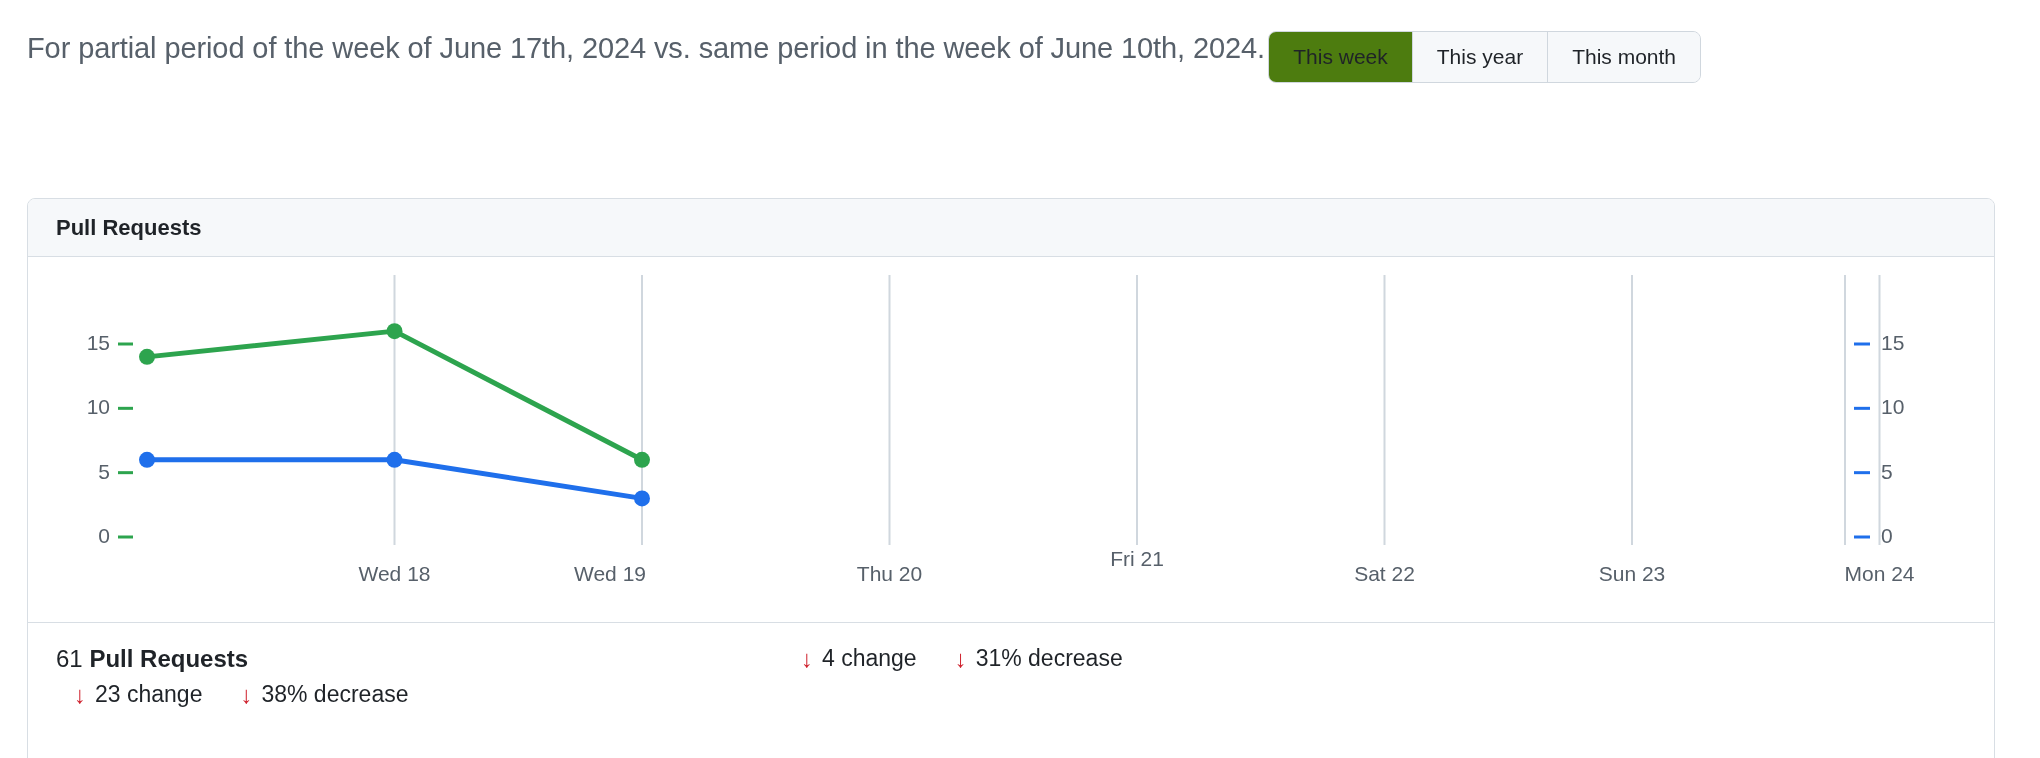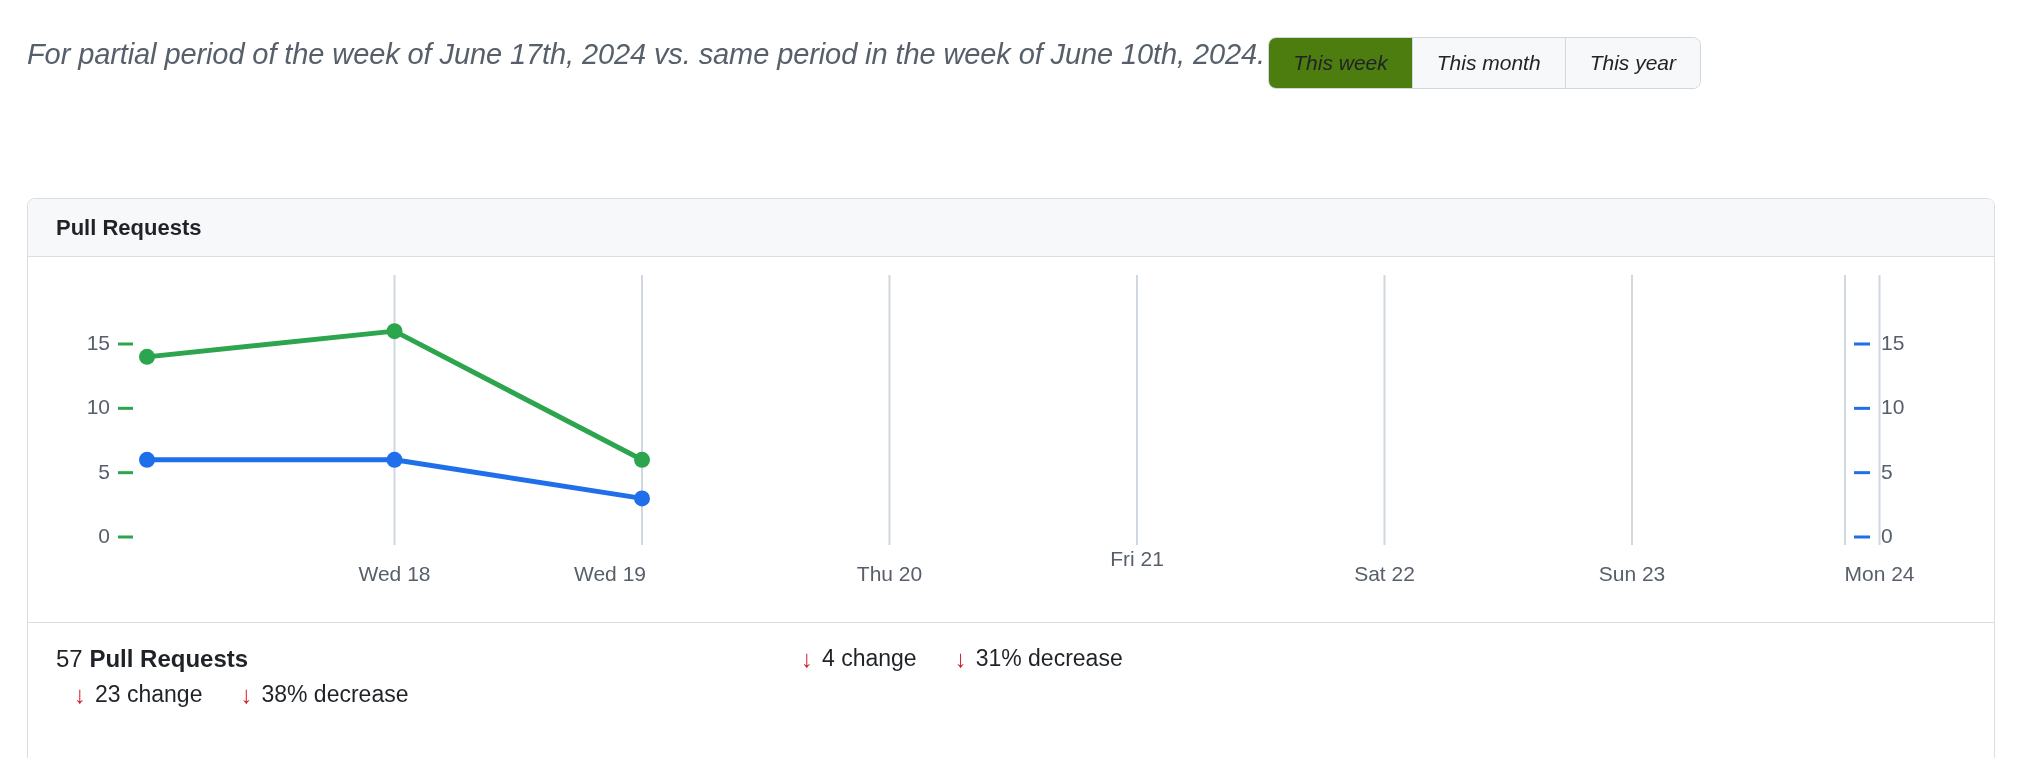--- a/index.html
+++ b/index.html
@@ -12,24 +12,23 @@
     height: 758px;
     font-family: "Liberation Sans", sans-serif;
     color: #1f2328;
     overflow: hidden;
     position: relative;
   }
 
   
   .topbar {
     position: absolute;
-    left: 0; top: 15px;
+    left: 0; top: 9px;
     width: 1739px;
     height: 150px;
-    font-style: italic;
   }
   .period-text {
     position: absolute;
     left: 27px;
     top: 12px;
     width: 1420px;
     font-size: 29px;
     line-height: 54px;
     color: #57606a;
     font-weight: 400;
@@ -159,22 +158,22 @@
   }
 </style>
 </head>
 <body>
 
 <div class="topbar">
   <div class="period-text">For partial period of the week of June 17th, 2024 vs. same period in the week of June 10th, 2024.</div>
 
   <div class="seg-group">
     <div class="seg-btn selected">This week</div>
+    <div class="seg-btn">This year</div>
     <div class="seg-btn">This month</div>
-    <div class="seg-btn">This year</div>
   </div>
 </div>
 
 <div class="card">
 
   <div class="card-header">
     <span class="card-title">Pull Requests</span>
   </div>
 
   <div class="chart-area">
@@ -220,21 +219,21 @@
         <div class="xlabel" style="left: 1356.5px; top: 305px;">Sat 22</div>
         <div class="xlabel" style="left: 1604px; top: 305px;">Sun 23</div>
         <div class="xlabel" style="left: 1851.5px; top: 305px;">Mon 24</div>
       </div>
   </div>
 
   <div class="card-footer">
 
     <div class="stat stat-1">
       <div class="stat-head">
-        <span class="num">57</span>
+        <span class="num">61</span>
         <span class="lbl">Pull Requests</span>
       </div>
       <div class="stat-row">
         <div class="stat-item">
           <span class="arrow-down">↓</span>
           <span>23 change</span>
         </div>
         <div class="stat-item">
           <span class="arrow-down">↓</span>
           <span>38% decrease</span>

